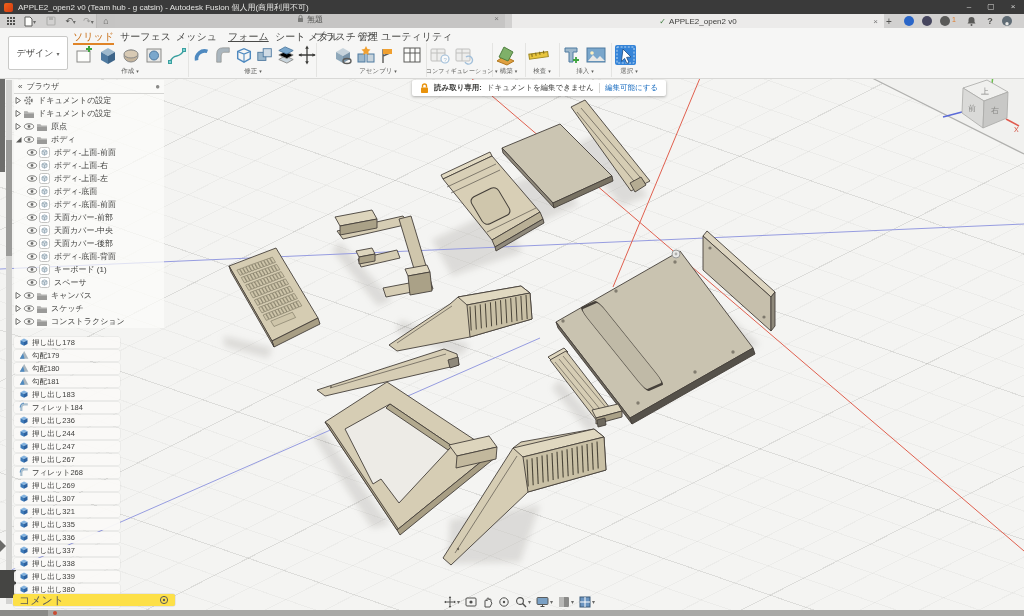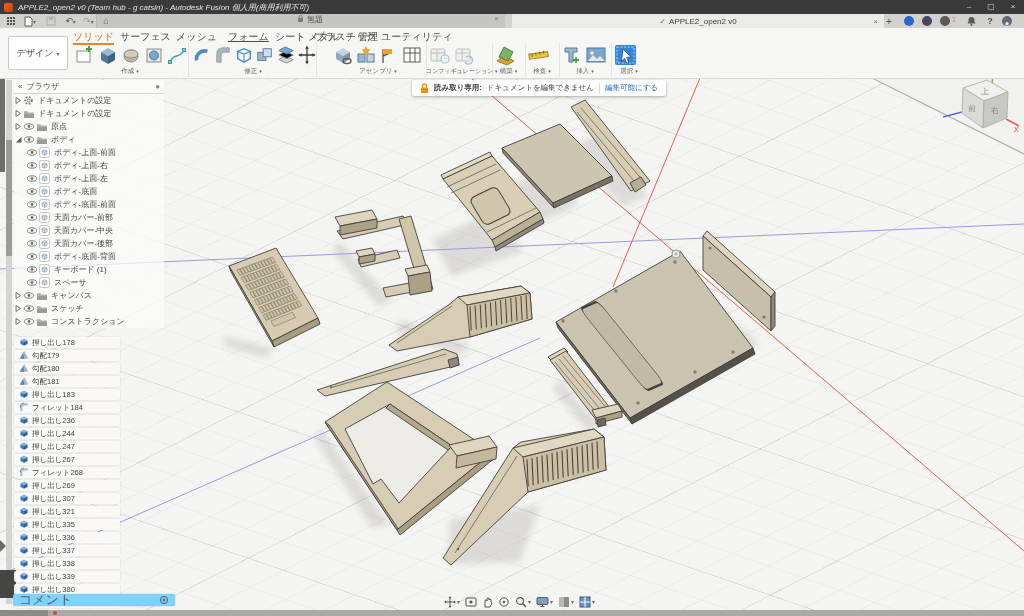--- a/index.html
+++ b/index.html
@@ -3,21 +3,21 @@
 <meta charset="utf-8">
 <style>
   html,body{margin:0;padding:0;}
   #root{position:relative;width:1024px;height:616px;overflow:hidden;
         font-family:"Liberation Sans","DejaVu Sans",sans-serif;background:#f4f4f2;}
   
   #titlebar{position:absolute;left:0;top:0;width:1024px;height:14px;background:#3a3a3a;
             display:flex;align-items:center;z-index:10;}
   #fusion-logo{width:9px;height:9px;margin:0 5px 0 4px;border-radius:2px;
                background:linear-gradient(135deg,#f0621a,#d43a10);}
-  #titlebar .ttl{font-size:8px;color:#e4e4e2;white-space:nowrap;font-style:italic;}
+  #titlebar .ttl{font-size:8px;color:#e4e4e2;white-space:nowrap;}
   #winbtns{margin-left:auto;display:flex;}
   #winbtns span{width:22px;text-align:center;font-size:8px;color:#d6d6d4;line-height:14px;}
   
   #tabbar{position:absolute;left:0;top:14px;width:1024px;height:14px;background:#d2d1d0;
           z-index:10;border-bottom:1px solid #c2c1c0;}
   .qico{position:absolute;top:0;height:14px;display:flex;align-items:center;justify-content:center;
         font-size:9px;color:#4f4f4d;}
   #grid-ico{left:30px;width:16px;}
   #grid-ico i{display:grid;grid-template-columns:repeat(3,2px);grid-gap:1px;}
   #grid-ico i b{width:2px;height:2px;background:#4f4f4d;}
@@ -75,23 +75,23 @@
     box-shadow:0 0 0 0.5px rgba(0,0,0,.07);display:flex;align-items:center;gap:3px;padding-left:5px;
     font-size:7.5px;color:#3d3d3b;white-space:nowrap;}
   
   #scrolltrack{position:absolute;left:6px;top:80px;width:6px;height:524px;background:#d3d3d1;z-index:4;}
   #scrollthumb{position:absolute;left:0;top:60px;width:6px;height:116px;background:#9b9b99;}
   #darkstrip{position:absolute;left:0;top:78px;width:5px;height:94px;background:#6d6d6b;z-index:4;}
   #darktri{position:absolute;left:0;top:540px;width:0;height:0;border-top:6px solid transparent;
     border-bottom:6px solid transparent;border-left:6px solid #6a6a68;z-index:4;}
   #darkblock{position:absolute;left:0;top:570px;width:16px;height:28px;background:#454543;z-index:4;}
   
-  #comment-bar{position:absolute;left:13px;top:594px;width:150px;height:12px;background:#7dd3fc;
+  #comment-bar{position:absolute;left:13px;top:594px;width:150px;height:12px;background:#fde047;
     border-radius:2px;box-shadow:0 0 0 0.5px rgba(0,0,0,.12);display:flex;align-items:center;
-    font-size:13px;color:#5a5a58;padding:0 6px;z-index:6;}
+    font-size:11px;color:#5a5a58;padding:0 6px;z-index:6;}
   #comment-bar svg{margin-left:auto;}
   #navbar{position:absolute;left:444px;top:593px;height:17px;display:flex;align-items:center;gap:5px;
     z-index:6;}
   .nav-ic{display:flex;align-items:center;gap:1px;}
   .caret{font-size:6px;color:#6a6a68;}
   #timeline-strip{position:absolute;left:0;top:610px;width:1024px;height:6px;background:#a9a9a7;z-index:5;}
   #timeline-strip .lseg{position:absolute;left:0;top:0;width:48px;height:6px;background:#8a8a88;}
   #timeline-strip .mark{position:absolute;left:53px;top:1px;width:4px;height:4px;border-radius:50%;background:#c84b32;}
 </style>
 </head>

